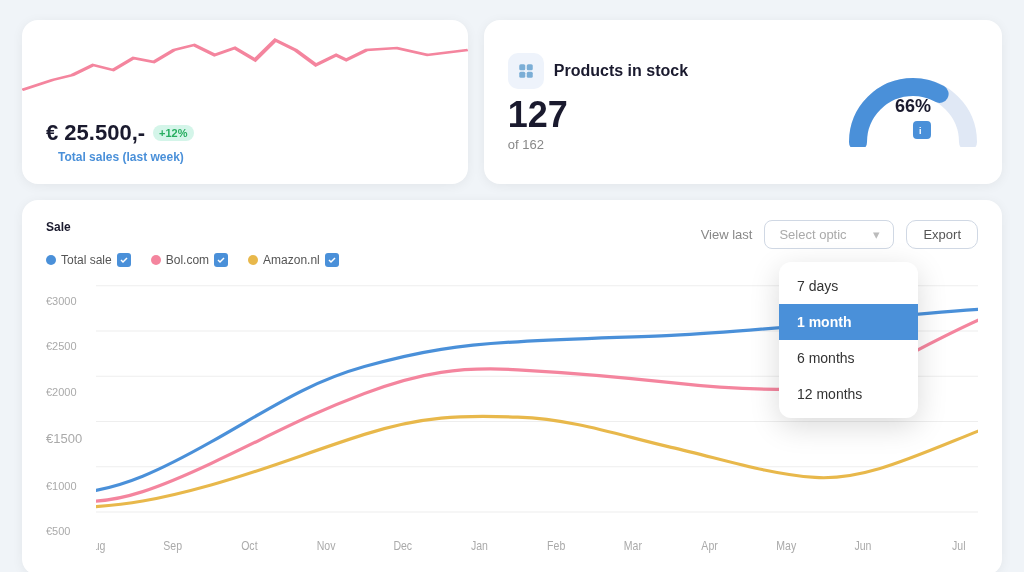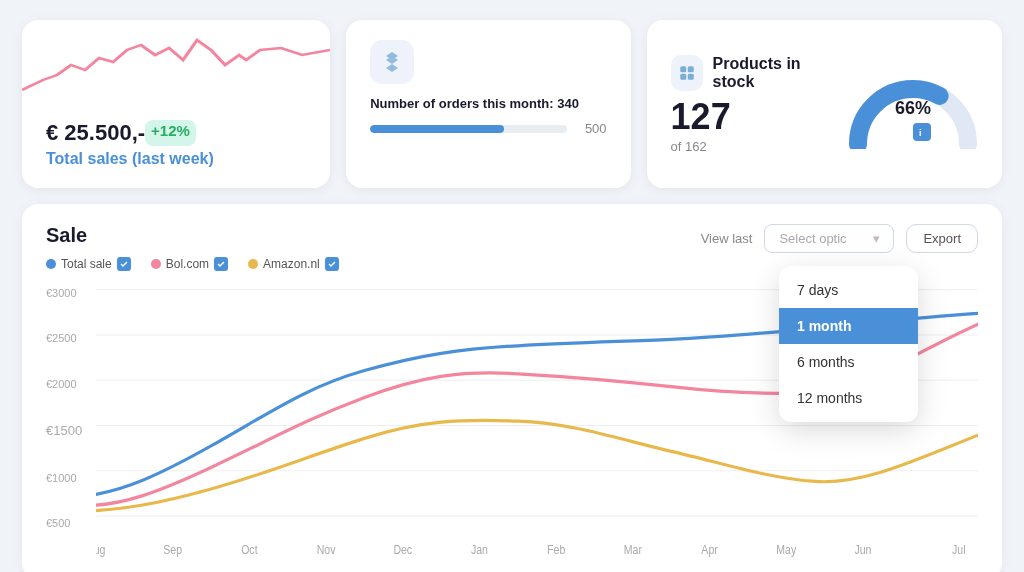--- a/index.html
+++ b/index.html
@@ -45,31 +45,33 @@
     }
     .sales-amount {
       font-size: 22px;
       font-weight: 700;
       color: #1a1a2e;
     }
     .sales-badge {
       display: inline-block;
       background: #d4f5e9;
       color: #27ae60;
-      font-size: 15px;
+      font-size: 11px;
       font-weight: 600;
       padding: 2px 6px;
       border-radius: 8px;
+      margin-left: 8px;
       vertical-align: middle;
     }
     .sales-label {
-      font-size: 16px;
+      font-size: 12px;
       color: #4a90d9;
       font-weight: 600;
       margin-top: 4px;
+      margin-left: 12px;
     }
     
     .card-orders {
       flex: 1;
     }
     .orders-icon {
       width: 44px;
       height: 44px;
       background: #eef3fb;
       border-radius: 12px;
@@ -181,21 +183,21 @@
       padding: 20px 24px;
       position: relative;
     }
     .chart-header {
       display: flex;
       align-items: flex-start;
       justify-content: space-between;
       margin-bottom: 4px;
     }
     .chart-title {
-      font-size: 20px;
+      font-size: 12px;
       font-weight: 700;
       color: #1a1a2e;
     }
     .chart-controls {
       display: flex;
       align-items: center;
       gap: 12px;
       position: relative;
     }
     .view-last-label {
@@ -300,45 +302,28 @@
 
   <div class="top-cards">
 
     <div class="card card-sales">
       <div class="sparkline-container">
         <svg viewBox="0 0 220 90" preserveAspectRatio="none" width="100%" height="90">
           <polyline fill="none" stroke="#f4859e" stroke-width="2.5" points="0,70 15,60 25,55 35,45 45,50 55,38 65,42 75,30 85,25 95,35 105,28 115,40 125,20 135,30 145,45 155,35 160,40 170,30 185,28 200,35 220,30"></polyline>
         </svg>
       </div>
       <div class="card-sales-content">
-        <div style="display:flex;">
+        <div style="display:flex;align-items:center;">
           <span class="sales-amount">€ 25.500,-</span>
           <span class="sales-badge">+12%</span>
         </div>
         <div class="sales-label">Total sales (last week)</div>
       </div>
     </div>
 
-    <div class="card card-orders">
-      <div class="orders-icon">
-        <svg width="24" height="24" viewBox="0 0 24 24" fill="none">
-          <path d="M12 2L6 6l6 4 6-4-6-4zm-6 8l6 4 6-4-6-4-6 4zm6 4l-6 4 6 4 6-4-6-4zm0 8l6-4-6-4-6 4 6 4z" fill="#7baed6" opacity="0.8"></path>
-        </svg>
-      </div>
-      <div class="orders-label">
-        <span>Number of orders this month:</span>
-        <span>340</span>
-      </div>
-      <div class="progress-bar-container">
-        <div class="progress-bar-track">
-          <div class="progress-bar-fill" style="width:68%"></div>
-        </div>
-        <span class="progress-bar-max">500</span>
-      </div>
-    </div>
 
     <div class="card card-stock">
       <div class="stock-info">
         <div style="display:flex;align-items:center;gap:10px;margin-bottom:8px;">
           <div class="stock-icon-header">
             <svg width="18" height="18" viewBox="0 0 24 24" fill="none">
               <rect x="3" y="3" width="8" height="8" rx="2" fill="#7baed6"></rect>
               <rect x="13" y="3" width="8" height="8" rx="2" fill="#7baed6"></rect>
               <rect x="3" y="13" width="8" height="8" rx="2" fill="#7baed6"></rect>
               <rect x="13" y="13" width="8" height="8" rx="2" fill="#7baed6"></rect>
@@ -442,21 +427,21 @@
         <text x="320" y="255" font-size="11" fill="#aaa" text-anchor="middle">Dec</text>
         <text x="400" y="255" font-size="11" fill="#aaa" text-anchor="middle">Jan</text>
         <text x="480" y="255" font-size="11" fill="#aaa" text-anchor="middle">Feb</text>
         <text x="560" y="255" font-size="11" fill="#aaa" text-anchor="middle">Mar</text>
         <text x="640" y="255" font-size="11" fill="#aaa" text-anchor="middle">Apr</text>
         <text x="720" y="255" font-size="11" fill="#aaa" text-anchor="middle">May</text>
         <text x="800" y="255" font-size="11" fill="#aaa" text-anchor="middle">Jun</text>
         <text x="900" y="255" font-size="11" fill="#aaa" text-anchor="middle">Jul</text>
       </svg>
 
-      <div style="position:absolute;left:0;top:0;height:100%;display:flex;flex-direction:column;justify-content:space-between;padding:8px 0 30px;">
+      <div style="position:absolute;left:0;top:12px;height:100%;display:flex;flex-direction:column;justify-content:space-between;padding:8px 0 30px;">
         <span style="font-size:11px;color:#aaa">€3000</span>
         <span style="font-size:11px;color:#aaa">€2500</span>
         <span style="font-size:11px;color:#aaa">€2000</span>
         <span style="font-size:13px;color:#aaa">€1500</span>
         <span style="font-size:11px;color:#aaa">€1000</span>
         <span style="font-size:11px;color:#aaa">€500</span>
       </div>
     </div>
   </div>
 </div>

